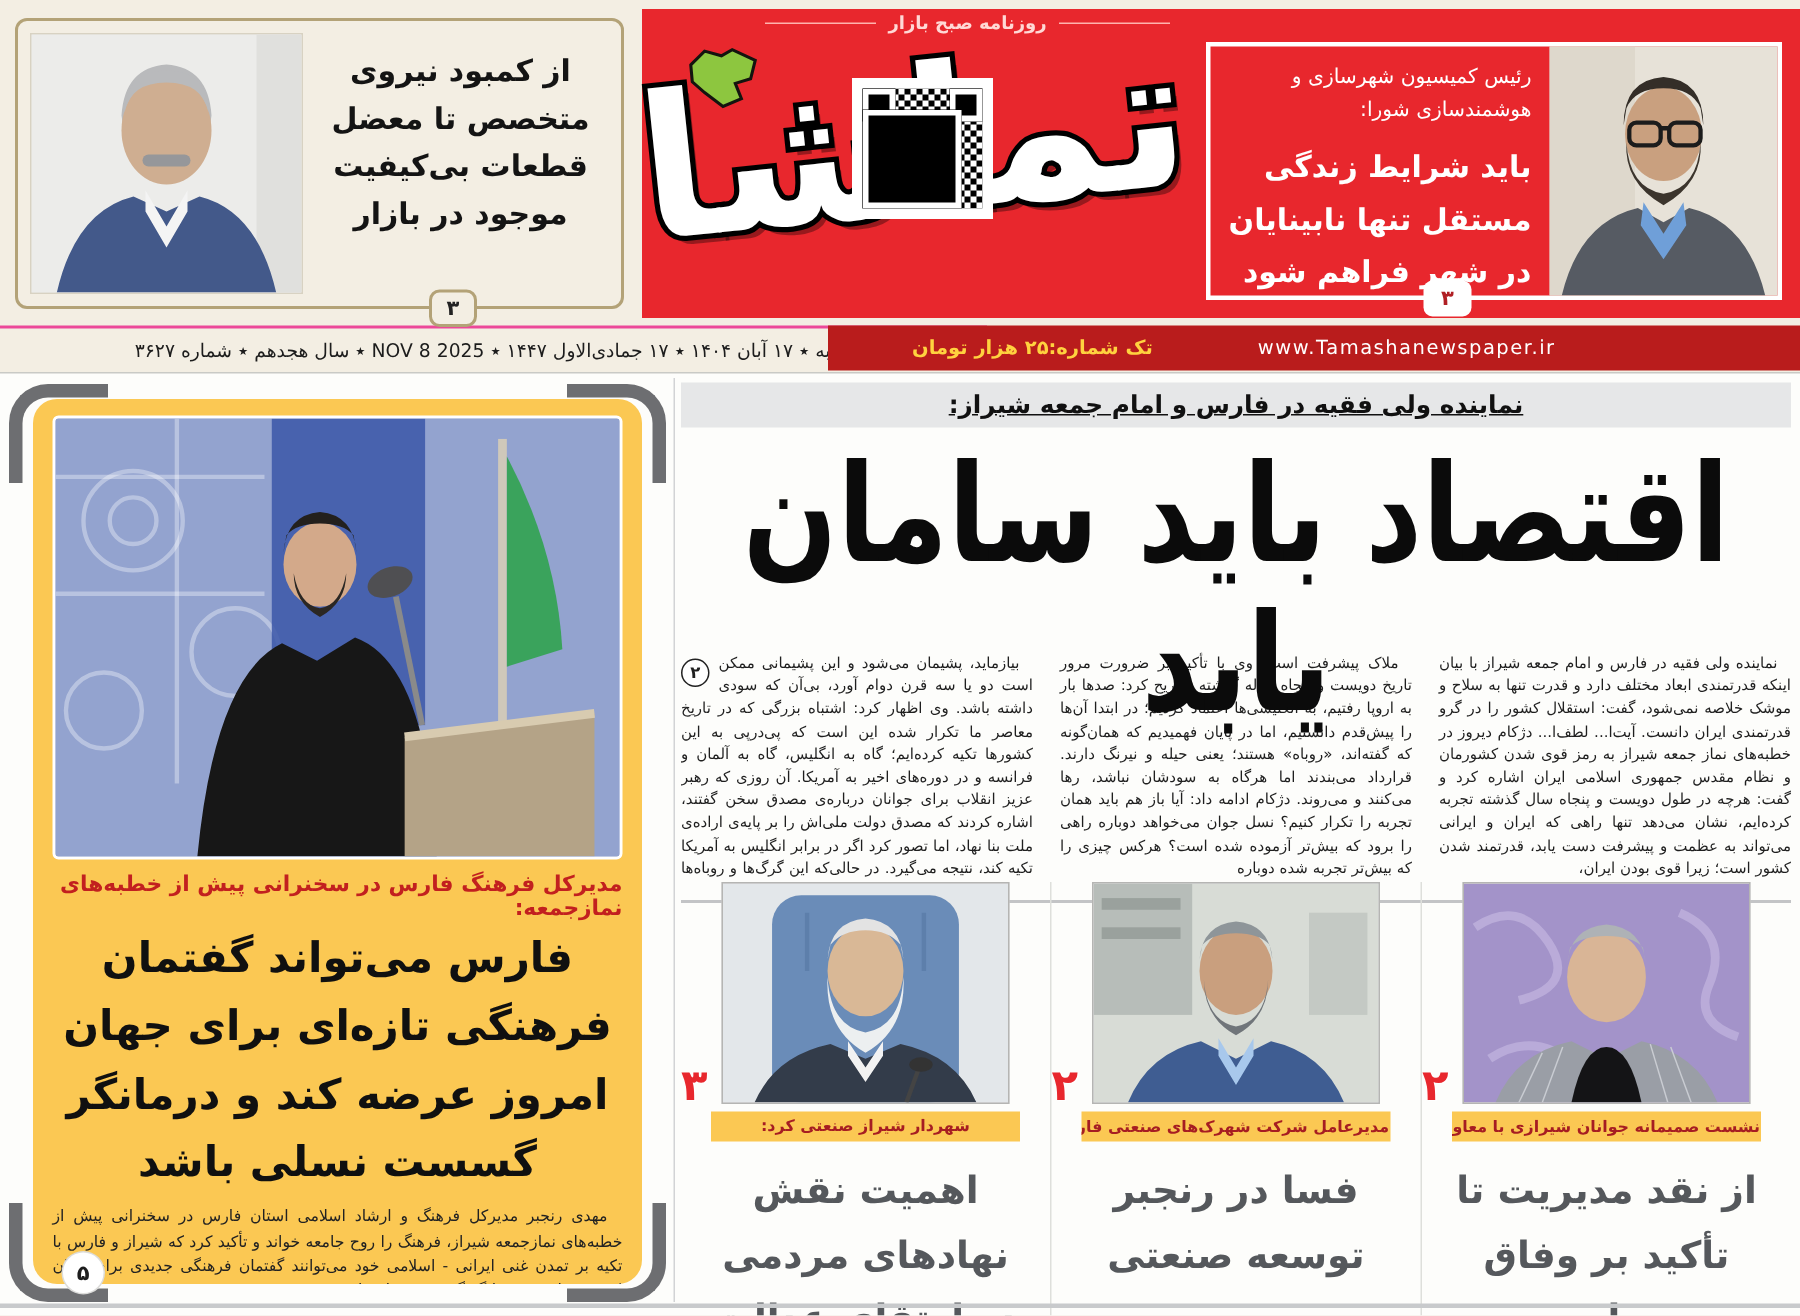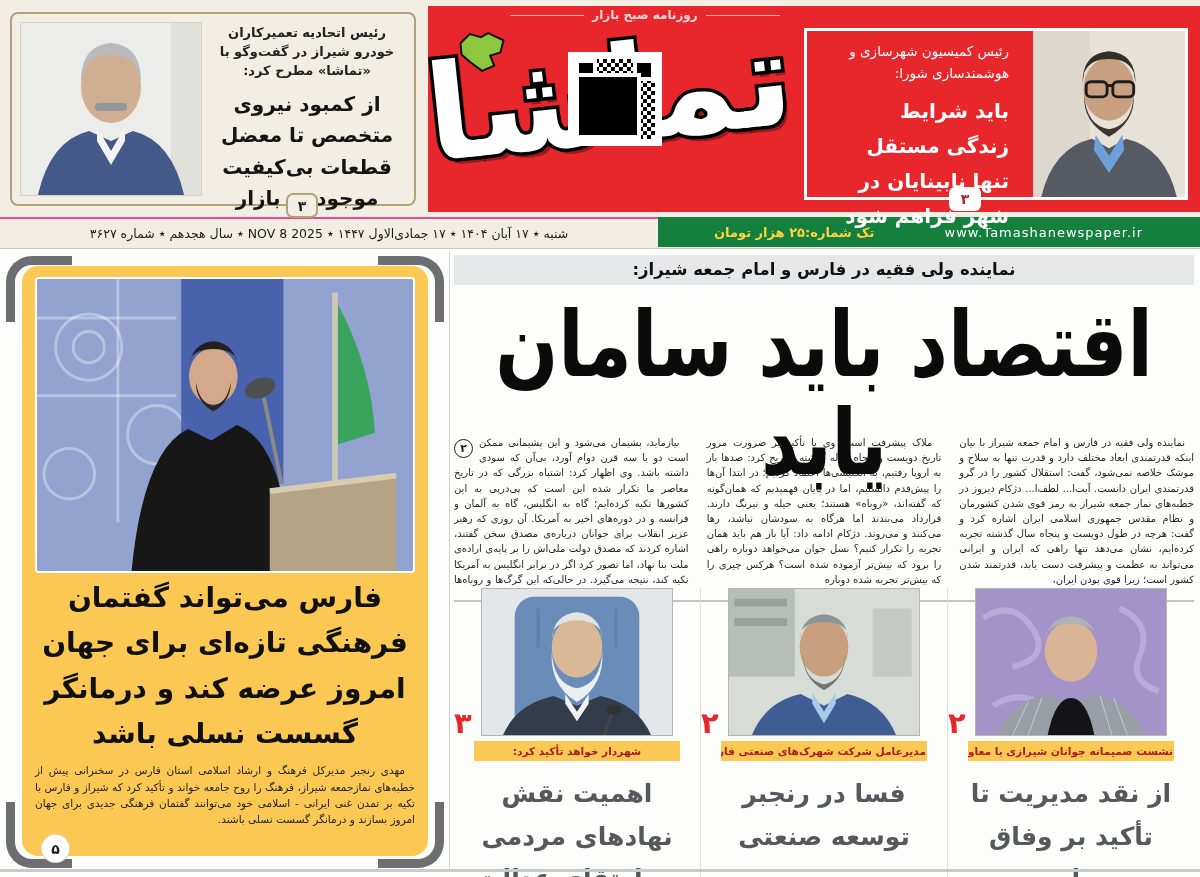--- a/index.html
+++ b/index.html
@@ -36,32 +36,32 @@
   .lb-photo svg { width:100%; height:100%; display:block; }
   .lb-badge { position:absolute; bottom:-14px; right:96px; width:32px; height:25px; background:#f3eee3;
               border:2px solid #b3a277; border-radius:7px; font-size:14px; font-weight:bold; color:#222;
               display:flex; align-items:center; justify-content:center; }
 
   
   .right-box { position:absolute; top:28px; right:12px; width:384px; height:172px;
                border:3px solid #fff; display:flex; z-index:5; background:#e8272d; }
   .rb-photo { width:152px; background:#e7e2d8; overflow:hidden; }
   .rb-photo svg { width:100%; height:100%; display:block; }
-  .rb-text { flex:1; padding:10px 24px; color:#fff; }
+  .rb-text { flex:1; padding:10px 12px; color:#fff; }
   .rb-kicker { font-size:13.5px; line-height:1.6; color:#fff; }
   .rb-headline { margin-top:10px; font-size:20px; font-weight:bold; line-height:1.75; }
   .rb-badge { position:absolute; bottom:-14px; left:142px; width:32px; height:24px; background:#fff;
               border-radius:6px; color:#b01f24; font-size:14px; font-weight:bold;
               display:flex; align-items:center; justify-content:center; }
 
   
   .date-strip { position:absolute; top:217px; left:0; width:658px; height:30px;
                 border-top:2px solid #ec4899; display:flex; align-items:center; justify-content:center;
                 font-size:12.5px; color:#1c1c1c; background:#f3eee3; z-index:2; }
-  .price-strip { position:absolute; top:217px; right:0; width:542px; height:30px; background:#15803d;
+  .price-strip { position:absolute; top:217px; right:0; width:648px; height:30px; background:#b91c1c;
                  display:flex; direction:ltr; align-items:center; gap:70px; padding-left:56px; z-index:3; }
   .price { color:#ffd23f; font-size:13px; font-weight:bold; direction:rtl; }
   .website { color:#fff; font-size:13px; letter-spacing:1px; }
 
   
   .main-bg { position:absolute; top:248px; left:0; width:1200px; height:629px; background:#fdfdfb;
              border-top:1px solid #c9cac6; }
   .v-div { position:absolute; top:252px; left:449px; width:1px; height:616px; background:#d2d3d5; }
   .bottom-line { position:absolute; top:869px; left:0; width:1200px; height:3px; background:#c8cacc; }
 
@@ -80,21 +80,21 @@
   .f-headline { margin-top:2px; font-size:28px; font-weight:bold; color:#101010; text-align:center; line-height:1.62; }
   .f-body { margin-top:6px; font-size:10.5px; color:#222; text-align:justify; line-height:1.55; }
   .f-body p { text-indent:10px; }
   .f-badge { position:absolute; bottom:6px; left:36px; width:27px; height:27px; background:#fff; border-radius:50%;
              box-shadow:0 0 0 1px #dcdcda; display:flex; align-items:center; justify-content:center;
              font-size:14px; font-weight:bold; color:#1d1d1d; }
 
   
   .lead { position:absolute; top:255px; right:6px; width:740px; }
   .lead-kicker { height:30px; line-height:30px; background:#e6e7e8; text-align:center;
-                 font-size:16.5px; font-weight:bold; color:#111; }
+                 font-size:16.5px; font-weight:bold; color:#111;text-decoration:underline; }
   .lead-headline { margin-top:10px; text-align:center; font-size:74px; font-weight:bold; color:#0b0b0b;
                    line-height:1.1; transform:scaleY(1.22); transform-origin:center top; height:118px; }
   .lead-cols { display:flex; gap:18px; margin-top:22px; height:152px; overflow:hidden; }
   .lead-col { flex:1; font-size:10px; line-height:15.2px; color:#1f1f1f; text-align:justify; }
   .lead-col p { text-indent:9px; }
   .lead-badge { float:left; width:19px; height:19px; border:1.5px solid #222; border-radius:50%; background:#fff;
                 display:inline-flex; align-items:center; justify-content:center; font-size:11px; font-weight:bold;
                 margin:4px 6px 0 0; }
   .lead-rule { border-bottom:2px solid #c3c4c6; margin-top:13px; }
 
@@ -131,21 +131,20 @@
       <div class="qr-dots">
         <div class="qr-f a"></div>
         <div class="qr-f b"></div>
         <div class="qr-f c"></div>
       </div>
     </div>
   </div>
 
   <div class="left-box">
     <div class="lb-text">
-      <div class="lb-kicker">رئیس اتحادیه تعمیرکاران خودرو شیراز در گفت‌وگو با «تماشا» مطرح کرد:</div>
       <div class="lb-headline">از کمبود نیروی متخصص تا معضل قطعات بی‌کیفیت موجود در بازار</div>
     </div>
     <div class="lb-photo">
       <svg viewBox="0 0 180 180" preserveAspectRatio="xMidYMid slice">
         <rect width="180" height="180" fill="#ececea"></rect>
         <rect x="150" width="30" height="180" fill="#e0e0dd"></rect>
         <path d="M60 58 Q62 26 90 24 Q118 26 120 58 L118 72 Q114 40 90 40 Q66 40 62 72 Z" fill="#b9babc"></path>
         <ellipse cx="90" cy="68" rx="30" ry="36" fill="#cfae91"></ellipse>
         <path d="M62 56 Q66 36 90 36 Q114 36 118 56 L118 48 Q112 28 90 28 Q68 28 62 48 Z" fill="#b9babc"></path>
         <rect x="74" y="84" width="32" height="8" rx="4" fill="#96979a"></rect>
@@ -213,20 +212,21 @@
           <path d="M104 300 Q116 176 162 154 L186 166 L212 150 Q262 168 268 300 Z" fill="#171717"></path>
           <ellipse cx="188" cy="100" rx="25" ry="29" fill="#d3a98a"></ellipse>
           <path d="M163 92 Q165 66 188 64 Q211 66 213 92 L211 80 Q204 72 188 72 Q172 72 165 80 Z" fill="#23201d"></path>
           <path d="M170 106 Q174 128 188 130 Q202 128 206 106 Q206 126 188 136 Q170 126 170 106 Z" fill="#2b2723"></path>
           <path d="M246 300 L246 218 L376 202 L376 300 Z" fill="#b4a387"></path>
           <line x1="246" y1="218" x2="376" y2="202" stroke="#d8cbb0" stroke-width="6"></line>
           <line x1="258" y1="210" x2="240" y2="122" stroke="#8a8a8a" stroke-width="4"></line>
           <ellipse cx="236" cy="112" rx="16" ry="10" fill="#4f4f52" transform="rotate(-20 236 112)"></ellipse>
         </svg>
       </div>
+      <div class="f-kicker">مدیرکل فرهنگ فارس در سخنرانی پیش از خطبه‌های نمازجمعه:</div>
       <div class="f-headline">فارس می‌تواند گفتمان فرهنگی تازه‌ای برای جهان امروز عرضه کند و درمانگر گسست نسلی باشد</div>
       <div class="f-body">
         <p>مهدی رنجبر مدیرکل فرهنگ و ارشاد اسلامی استان فارس در سخنرانی پیش از خطبه‌های نمازجمعه شیراز، فرهنگ را روح جامعه خواند و تأکید کرد که شیراز و فارس با تکیه بر تمدن غنی ایرانی - اسلامی خود می‌توانند گفتمان فرهنگی جدیدی برای جهان امروز بسازند و درمانگر گسست نسلی باشند.</p>
 
       </div>
     </div>
     <div class="f-badge">۵</div>
   </div>
 
   <div class="lead">
@@ -313,20 +313,20 @@
             <path d="M74 52 Q76 26 100 24 Q124 26 126 52 L124 42 Q116 32 100 32 Q84 32 76 42 Z" fill="#e3e3e3"></path>
             <path d="M74 64 Q76 98 100 102 Q124 98 126 64 Q128 100 100 116 Q72 100 74 64 Z" fill="#eceff0"></path>
             <path d="M24 150 Q38 118 76 110 L100 120 L124 110 Q162 118 176 150 Z" fill="#333c4a"></path>
             <path d="M88 108 L100 126 L112 108 L112 118 L100 136 L88 118 Z" fill="#f2f2f2"></path>
             <line x1="128" y1="150" x2="136" y2="128" stroke="#444" stroke-width="3"></line>
             <ellipse cx="138" cy="124" rx="8" ry="5" fill="#333"></ellipse>
           </svg>
         </div>
         <div class="s-num">۳</div>
       </div>
-      <div class="s-kicker">شهردار خواهد تأکید کرد:</div>
+      <div class="s-kicker">شهردار شیراز صنعتی کرد:</div>
       <div class="s-headline">اهمیت نقش نهادهای مردمی در ارتقای عدالت اجتماعی</div>
     </div>
 
   </div>
 
   <div class="bottom-line"></div>
 </div>
 
 </body></html>

